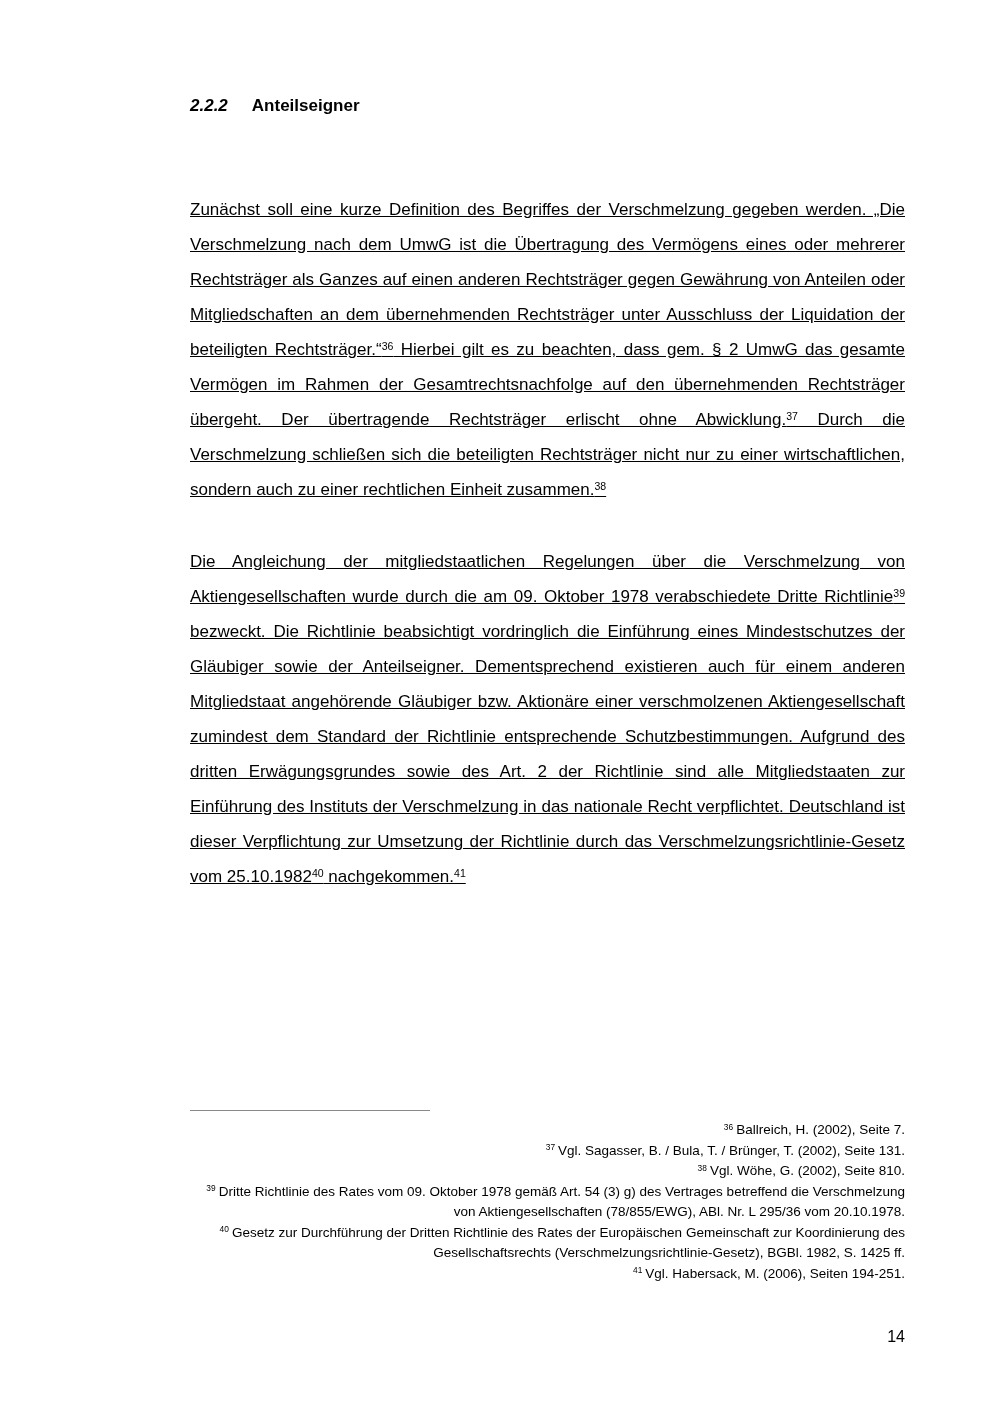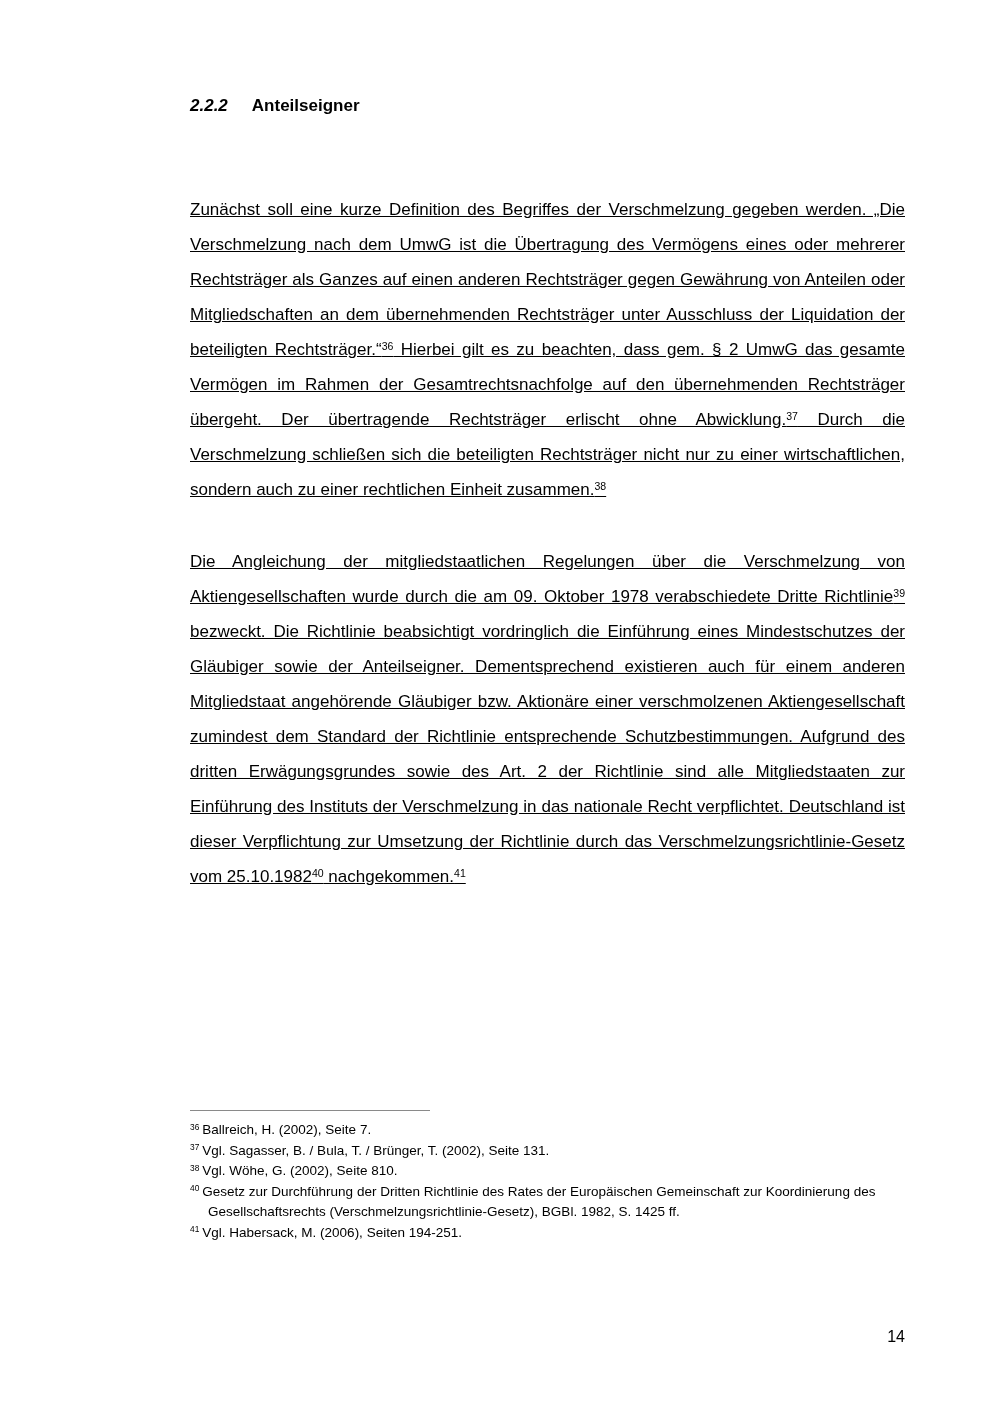--- a/index.html
+++ b/index.html
@@ -54,21 +54,21 @@
   }
   .fn-divider {
     width: 240px;
     height: 0;
     border-top: 1px solid #8a8a8a;
     margin-bottom: 9px;
   }
   .footnote {
     padding-left: 18px;
     text-indent: -18px;
-    text-align: left;
+    text-align: right;
   }
   .footnote sup { margin-right: 3px; }
   .page-number {
     position: absolute;
     right: 95px;
     top: 1328px;
     font-size: 16px;
   }
 </style>
 </head>
@@ -94,20 +94,23 @@
     <div class="footnote">
       <sup>36</sup><span>Ballreich, H. (2002), Seite 7.</span>
     </div>
     <div class="footnote">
       <sup>37</sup><span>Vgl. Sagasser, B. / Bula, T. / Brünger, T. (2002), Seite 131.</span>
     </div>
     <div class="footnote">
       <sup>38</sup><span>Vgl. Wöhe, G. (2002), Seite 810.</span>
     </div>
     <div class="footnote">
+      <sup>39</sup><span>Dritte Richtlinie des Rates vom 09. Oktober 1978 gemäß Art. 54 (3) g) des Vertrages betreffend die Verschmelzung von Aktiengesellschaften (78/855/EWG), ABl. Nr. L 295/36 vom 20.10.1978.</span>
+    </div>
+    <div class="footnote">
       <sup>40</sup><span>Gesetz zur Durchführung der Dritten Richtlinie des Rates der Europäischen Gemeinschaft zur Koordinierung des Gesellschaftsrechts (Verschmelzungsrichtlinie-Gesetz), BGBl. 1982, S. 1425 ff.</span>
     </div>
     <div class="footnote">
       <sup>41</sup><span>Vgl. Habersack, M. (2006), Seiten 194-251.</span>
     </div>
   </div>
 
   <div class="page-number">14</div>
 
 </div>

